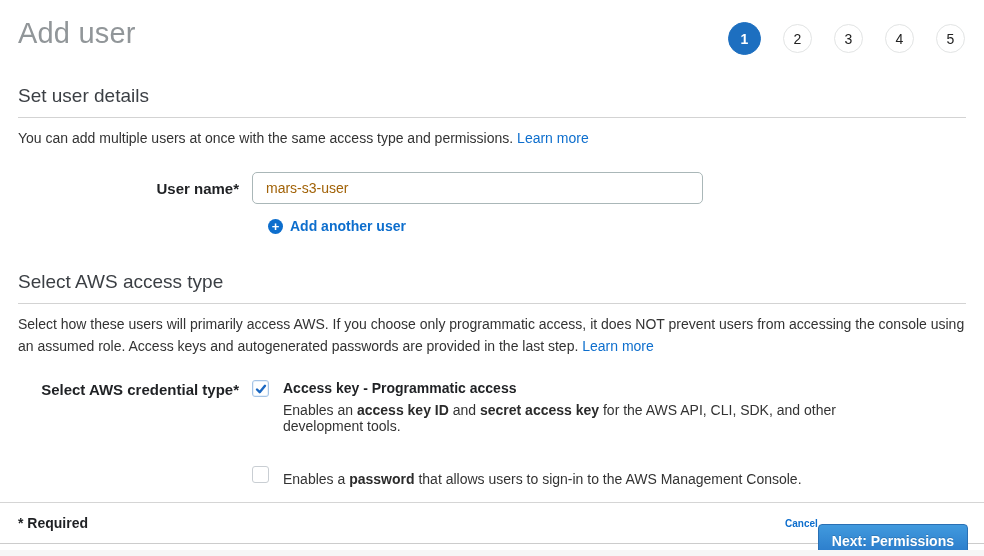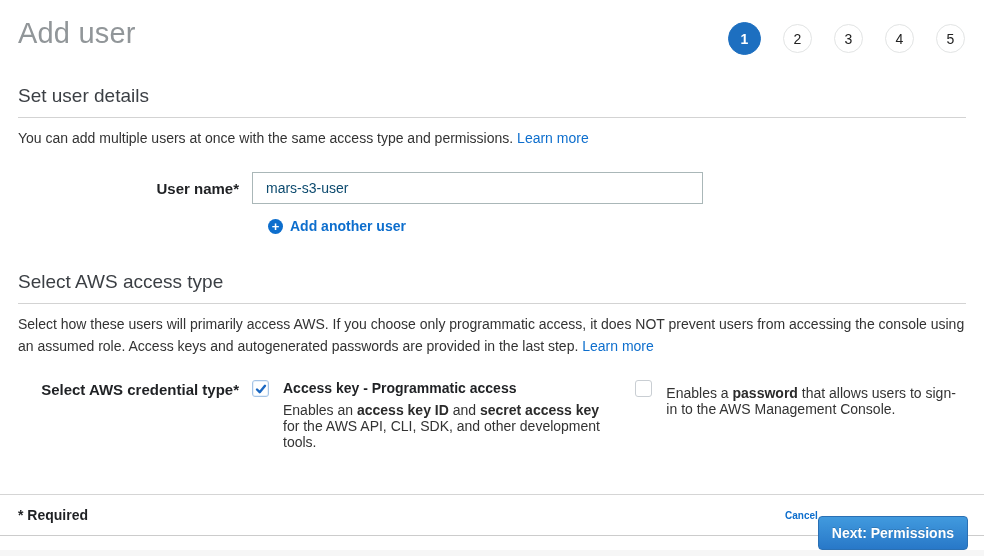--- a/index.html
+++ b/index.html
@@ -34,51 +34,51 @@
 
   
   .form-area { margin-top:23px; }
   .form-row { display:flex; align-items:flex-start; }
   .form-label {
     width:234px; min-width:234px; text-align:right; font-weight:bold; font-size:15px; color:#1f2124;
     padding-right:13px; padding-top:8px;
   }
   .form-label.cred { padding-top:1px; }
   .text-input {
-    width:451px; height:32px; border:1px solid #aab7b8; border-radius:0;
-    padding:0 13px; font-size:14px; color:#0c4a6e; font-family:"Liberation Sans", sans-serif;
+    width:451px; height:32px; border:1px solid #aab7b8; border-radius:5px;
+    padding:0 13px; font-size:14px; color:#a16207; font-family:"Liberation Sans", sans-serif;
     outline:none; background:#fff;
   }
   .add-user-row { margin-top:14px; padding-left:250px; display:flex; align-items:center; }
   .plus-icon {
     width:15px; height:15px; border-radius:50%; background:#0d6ecd; color:#fff;
     display:inline-flex; align-items:center; justify-content:center;
     font-size:13px; font-weight:bold; line-height:1; margin-right:7px; cursor:pointer;
   }
   .bold-link { font-weight:bold; font-size:14px; }
 
   
   .cred-form { }
-  .options-col { display:flex; gap:32px; }
+  .options-col { display:flex; flex-direction:column; gap:32px; }
   .option { display:flex; align-items:flex-start; }
   .checkbox {
     width:17px; height:17px; border:1px solid #c9ced3; border-radius:3px; background:#fff;
     margin-top:0; margin-right:14px; display:inline-flex; align-items:center; justify-content:center;
     cursor:pointer; flex:none;
   }
   .checkbox.checked { border-color:#a5c4e6; box-shadow:inset 0 0 0 1px #e8f1fa; }
   .checkbox .check { display:none; }
   .checkbox.checked .check { display:block; }
   .option-title { font-weight:bold; font-size:14px; color:#1f2124; line-height:17px; cursor:pointer; }
   .option-desc { font-size:14px; color:#333; line-height:16px; margin-top:5px; max-width:553px; }
   .option-desc b { color:#2b2b2b; }
 
   
   .footer {
-    position:absolute; left:0; right:0; bottom:20px; height:42px; background:#fff;
+    position:absolute; left:0; right:0; bottom:12px; height:42px; background:#fff;
     border-top:1px solid #d5d5d5; border-bottom:1px solid #cccccc;
     display:flex; align-items:center; padding:0 16px 0 18px;
   }
   .required-note { font-weight:bold; font-size:14px; color:#1f2124; }
   .footer-spacer { flex:1; }
   .cancel-link { font-weight:bold; font-size:10px; }
   .next-btn {
     background:linear-gradient(#419ade, #2878c8); border:1px solid #2a70b4; border-radius:4px;
     color:#fff; font-weight:bold; font-size:14px; padding:8px 13px; cursor:pointer;
     font-family:"Liberation Sans", sans-serif; text-shadow:0 -1px 0 rgba(0,0,0,0.15);margin-top:36px;

